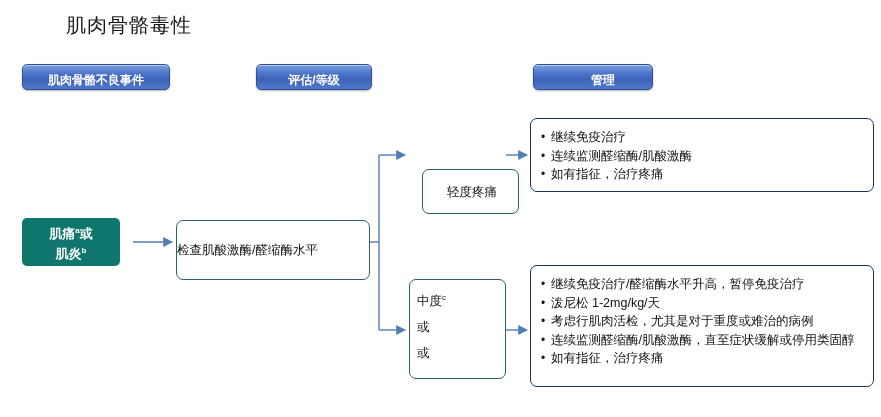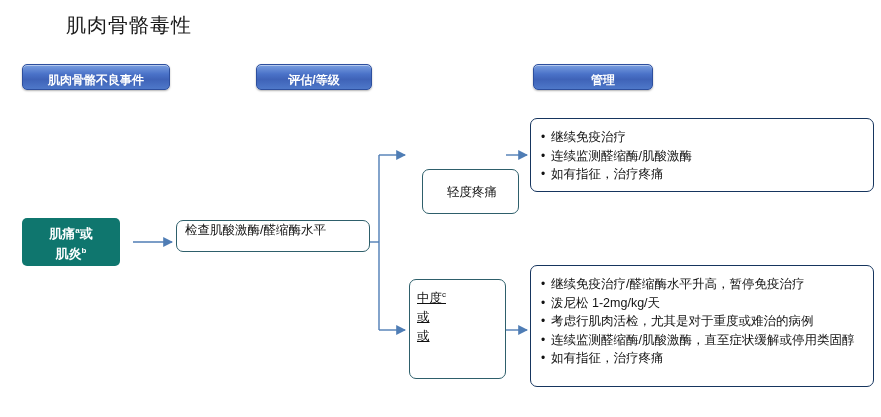--- a/index.html
+++ b/index.html
@@ -78,43 +78,42 @@
     border-radius: 7px;
     box-sizing: border-box;
     font-size: 12.5px;
     line-height: 18px;
     color: #111;
   }
   #node-test {
     left: 176px;
     top: 220px;
     width: 194px;
-    height: 32px;
-    display: flex;
-    align-items: flex-start;
-    padding-left: 8px;
+    height: 60px;
+    display: flex;
+    align-items: center;
   }
   #node-mild {
     left: 422px;
     top: 133px;
     width: 97px;
     height: 45px;
     display: flex;
     align-items: center;
     padding-left: 24px;
     margin-top: 36px;
   }
   #node-severe {
     left: 409px;
     top: 279px;
     width: 97px;
     height: 100px;
     padding: 5px 0 0 7px;
   }
-  #node-severe .gline { white-space: nowrap; font-size: 12.5px; line-height: 19px; text-decoration: underline; }
+  #node-severe .gline { white-space: nowrap; font-size: 12.5px; line-height: 26px; }
   #node-severe sup { font-size: 8px; vertical-align: super; }
 
   
   .bbox {
     position: absolute;
     background: #ffffff;
     border: 1px solid #16355e;
     border-radius: 7px;
     box-sizing: border-box;
     padding: 9px 8px 9px 10px;

